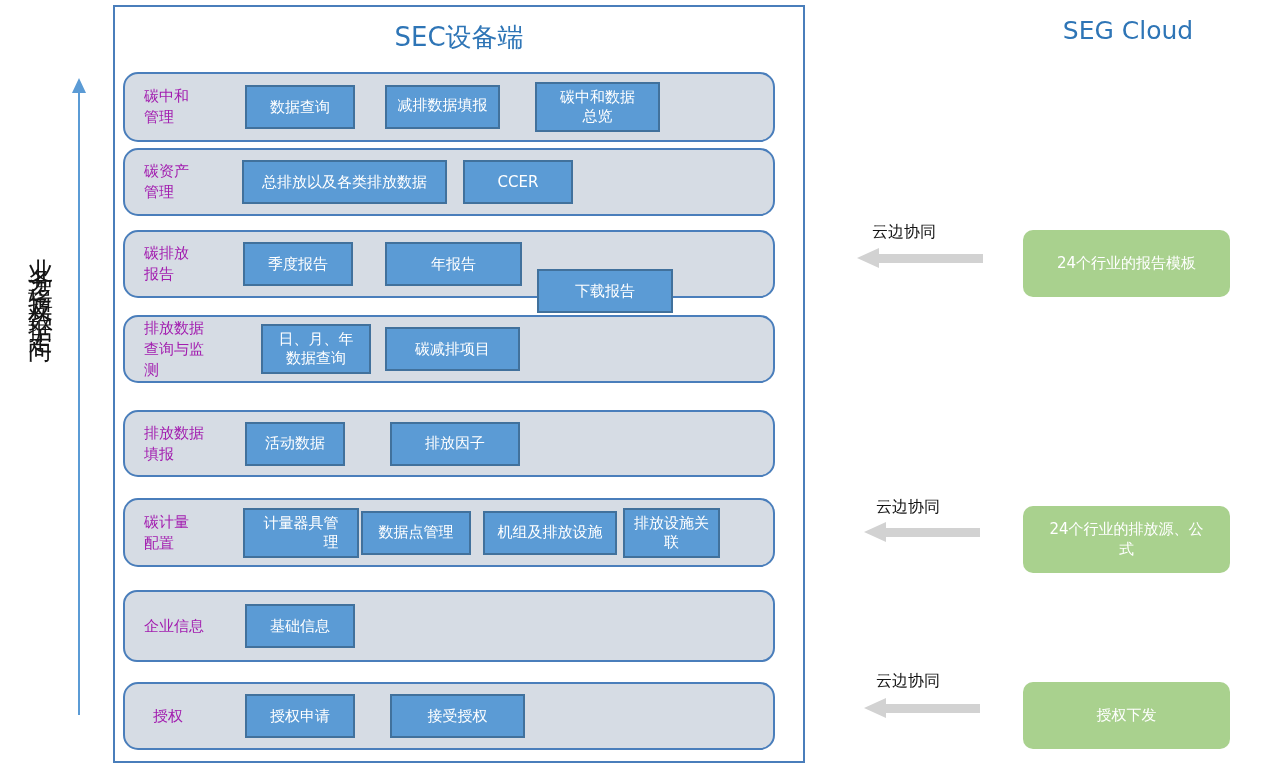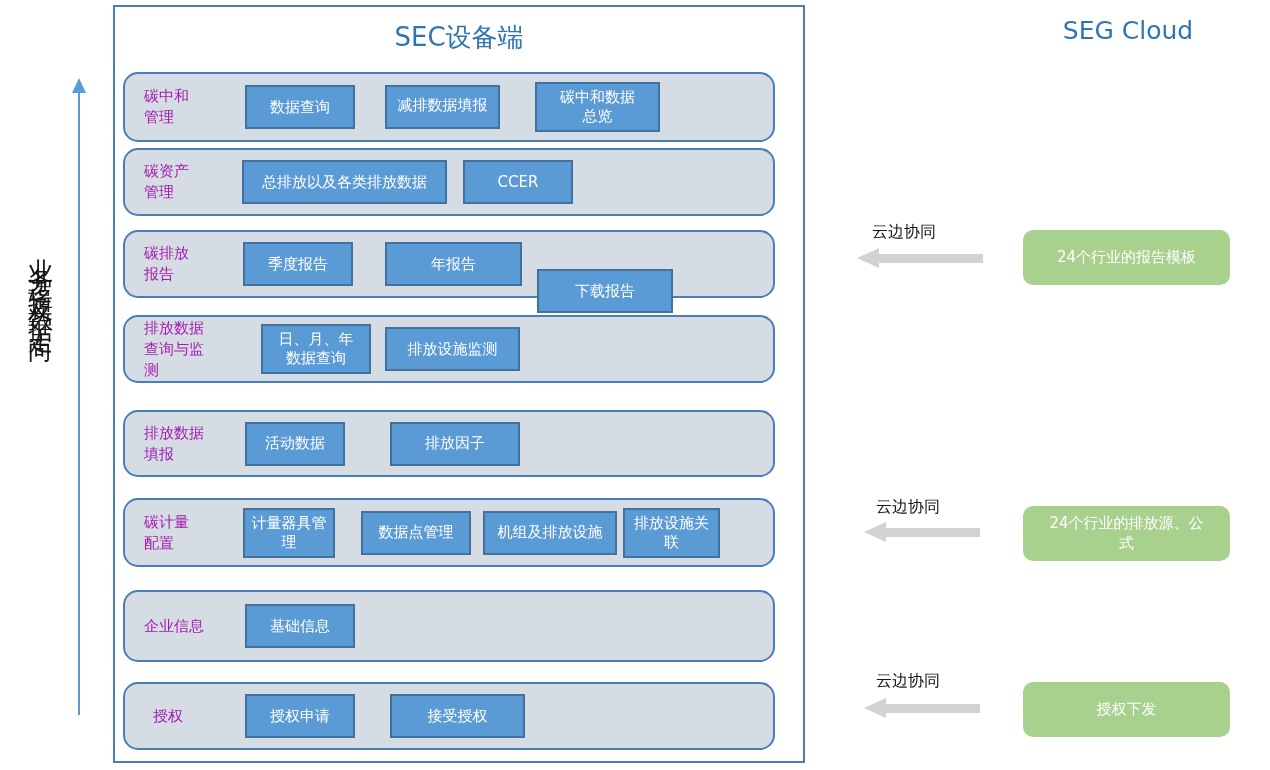--- a/index.html
+++ b/index.html
@@ -125,21 +125,21 @@
   }
   .sync-arrow .shaft {
     flex: 1;
     height: 9px;
     background: #d2d2d2;
   }
   .cloud-box {
     position: absolute;
     left: 1023px;
     width: 207px;
-    height: 55px;
+    height: 67px;
     background: #a9d18e;
     border-radius: 10px;
     color: #ffffff;
     font-size: 15px;
     line-height: 1.3;
     display: flex;
     align-items: center;
     justify-content: center;
     text-align: center;
     padding: 4px 22px;
@@ -180,42 +180,42 @@
       <div class="fbtn" style="left:118px;width:110px;height:44px;">季度报告</div>
       <div class="fbtn" style="left:412px;width:136px;height:44px;margin-top:27px;">下载报告</div>
     </div>
 
     <div class="frow" style="top:308px;height:68px;">
       <div class="frow-label">排放数据
 查询与监
 测</div>
       <div class="fbtn" style="left:136px;width:110px;height:50px;">日、月、年
 数据查询</div>
-      <div class="fbtn" style="left:260px;width:135px;height:44px;">排放设施监测</div>
+      <div class="fbtn" style="left:260px;width:135px;height:44px;">碳减排项目</div>
     </div>
 
     <div class="frow" style="top:403px;height:67px;">
       <div class="frow-label">排放数据
 填报</div>
       <div class="fbtn" style="left:120px;width:100px;height:44px;">活动数据</div>
       <div class="fbtn" style="left:265px;width:130px;height:44px;">排放因子</div>
     </div>
 
     <div class="frow" style="top:491px;height:69px;">
       <div class="frow-label">碳计量
 配置</div>
-      <div class="fbtn" style="left:118px;width:92px;height:50px;">计量器具管
+      <div class="fbtn" style="left:118px;width:116px;height:50px;text-align:right;">计量器具管
 理</div>
       <div class="fbtn" style="left:236px;width:110px;height:44px;">数据点管理</div>
       <div class="fbtn" style="left:358px;width:134px;height:44px;">机组及排放设施</div>
       <div class="fbtn" style="left:498px;width:97px;height:50px;">排放设施关
 联</div>
     </div>
 
-    <div class="frow" style="top:583px;height:72px;">
+    <div class="frow" style="top:583px;height:72px;border-radius:14px;">
       <div class="frow-label">企业信息</div>
       <div class="fbtn" style="left:120px;width:110px;height:44px;">基础信息</div>
     </div>
 
     <div class="frow" style="top:675px;height:68px;">
       <div class="frow-label" style="left:28px;">授权</div>
       <div class="fbtn" style="left:120px;width:110px;height:44px;">授权申请</div>
       <div class="fbtn" style="left:265px;width:135px;height:44px;">接受授权</div>
     </div>
   </div>

